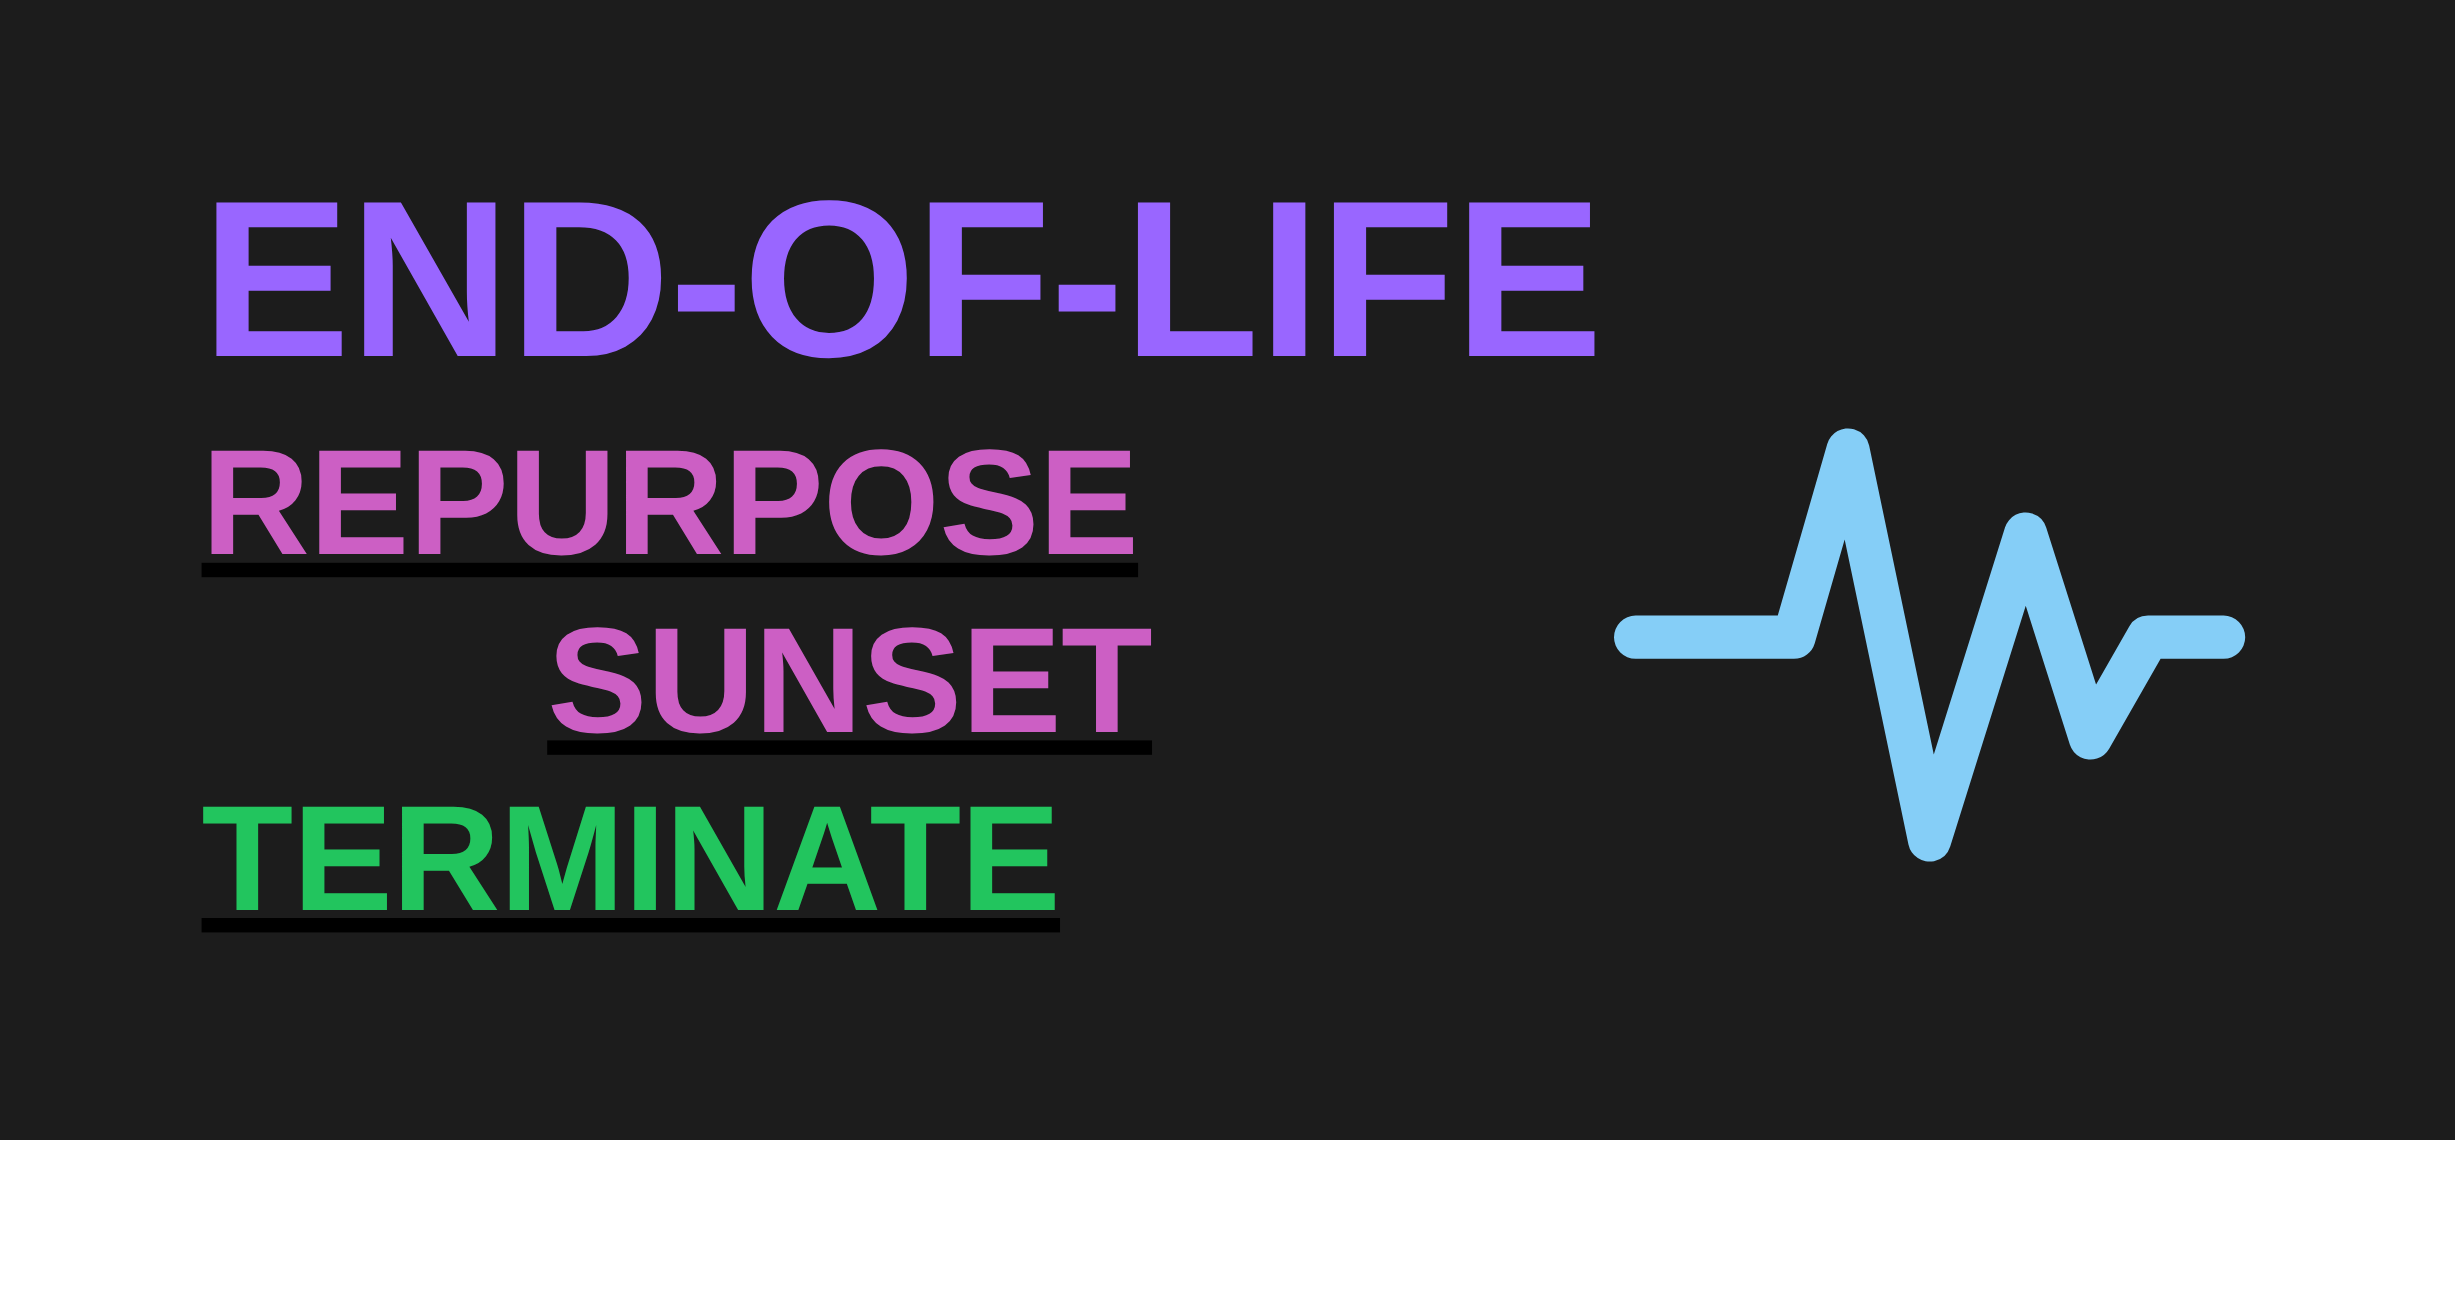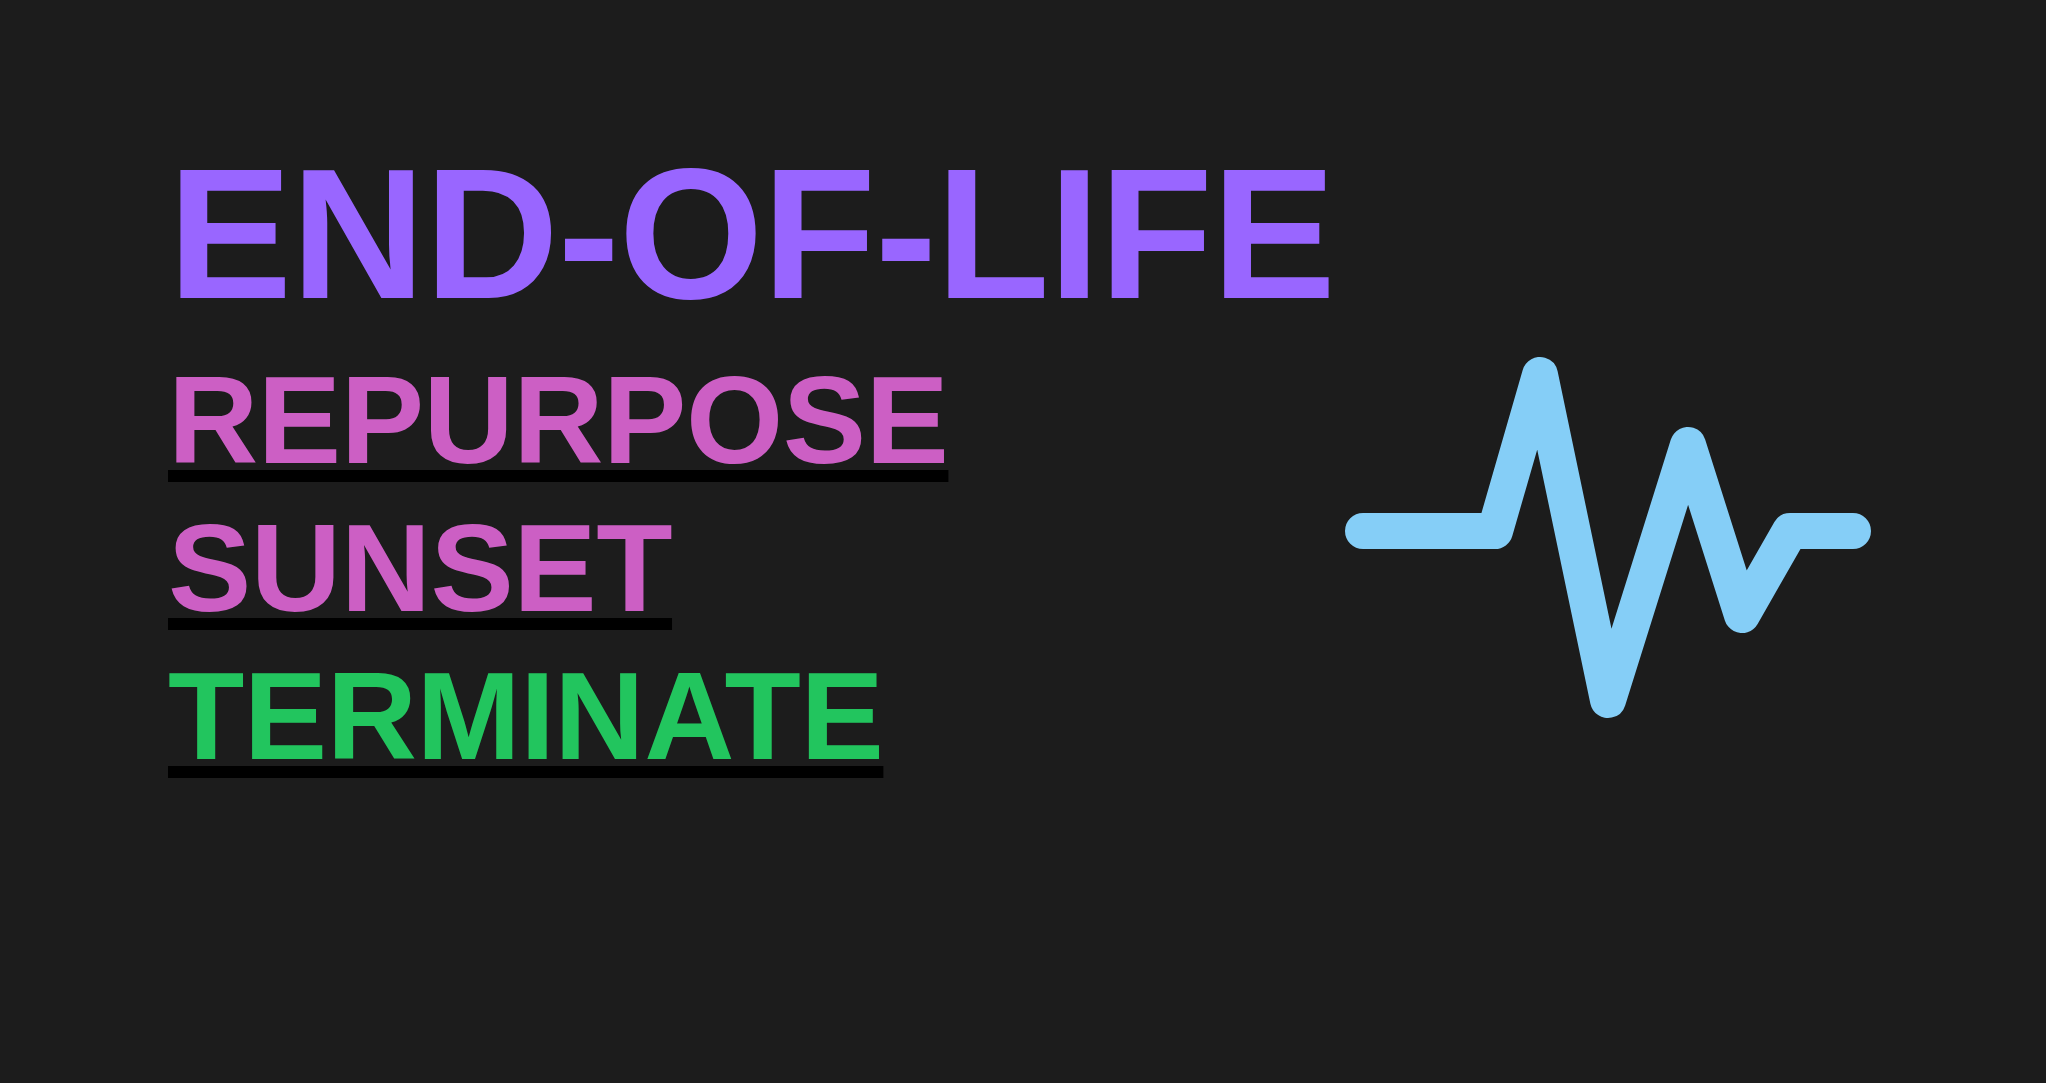--- a/index.html
+++ b/index.html
@@ -10,21 +10,21 @@
   body {
     width: 2046px;
     height: 1083px;
     overflow: hidden;
     font-family: "Liberation Sans", sans-serif;
   }
 
   #slide {
     position: relative;
     width: 2046px;
-    height: 1083px;
+    height: 950px;
     background: #1c1c1c;
     overflow: hidden;
   }
 
   
   #text-block {
     position: absolute;
     left: 168px;
     top: 150px;
     width: 1080px;
@@ -80,21 +80,21 @@
 <body>
 
 <div id="slide" style="background: rgb(28, 28, 28);">
 
   <div id="text-block">
 
     <h1 id="headline" style="color: rgb(153, 102, 255);">END-OF-LIFE</h1>
 
     <ul id="keyword-list">
       <li style="color: rgb(204, 95, 196);">REPURPOSE</li>
-      <li style="color: rgb(204, 95, 196);">SUNSET</li>
+      <li style="color: rgb(204, 95, 196); text-align: center;">SUNSET</li>
       <li style="color: #22c55e;">TERMINATE</li>
     </ul>
 
   </div>
 
   <div id="waveform-graphic">
     <svg viewBox="0 0 540 400" xmlns="http://www.w3.org/2000/svg" aria-hidden="true">
       <polyline points="23,191 155,191 200,35 268,360 348,105 402,275 450,191 513,191" fill="none" stroke="#85cef7" stroke-width="36" stroke-linecap="round" stroke-linejoin="round"></polyline>
     </svg>
   </div>

